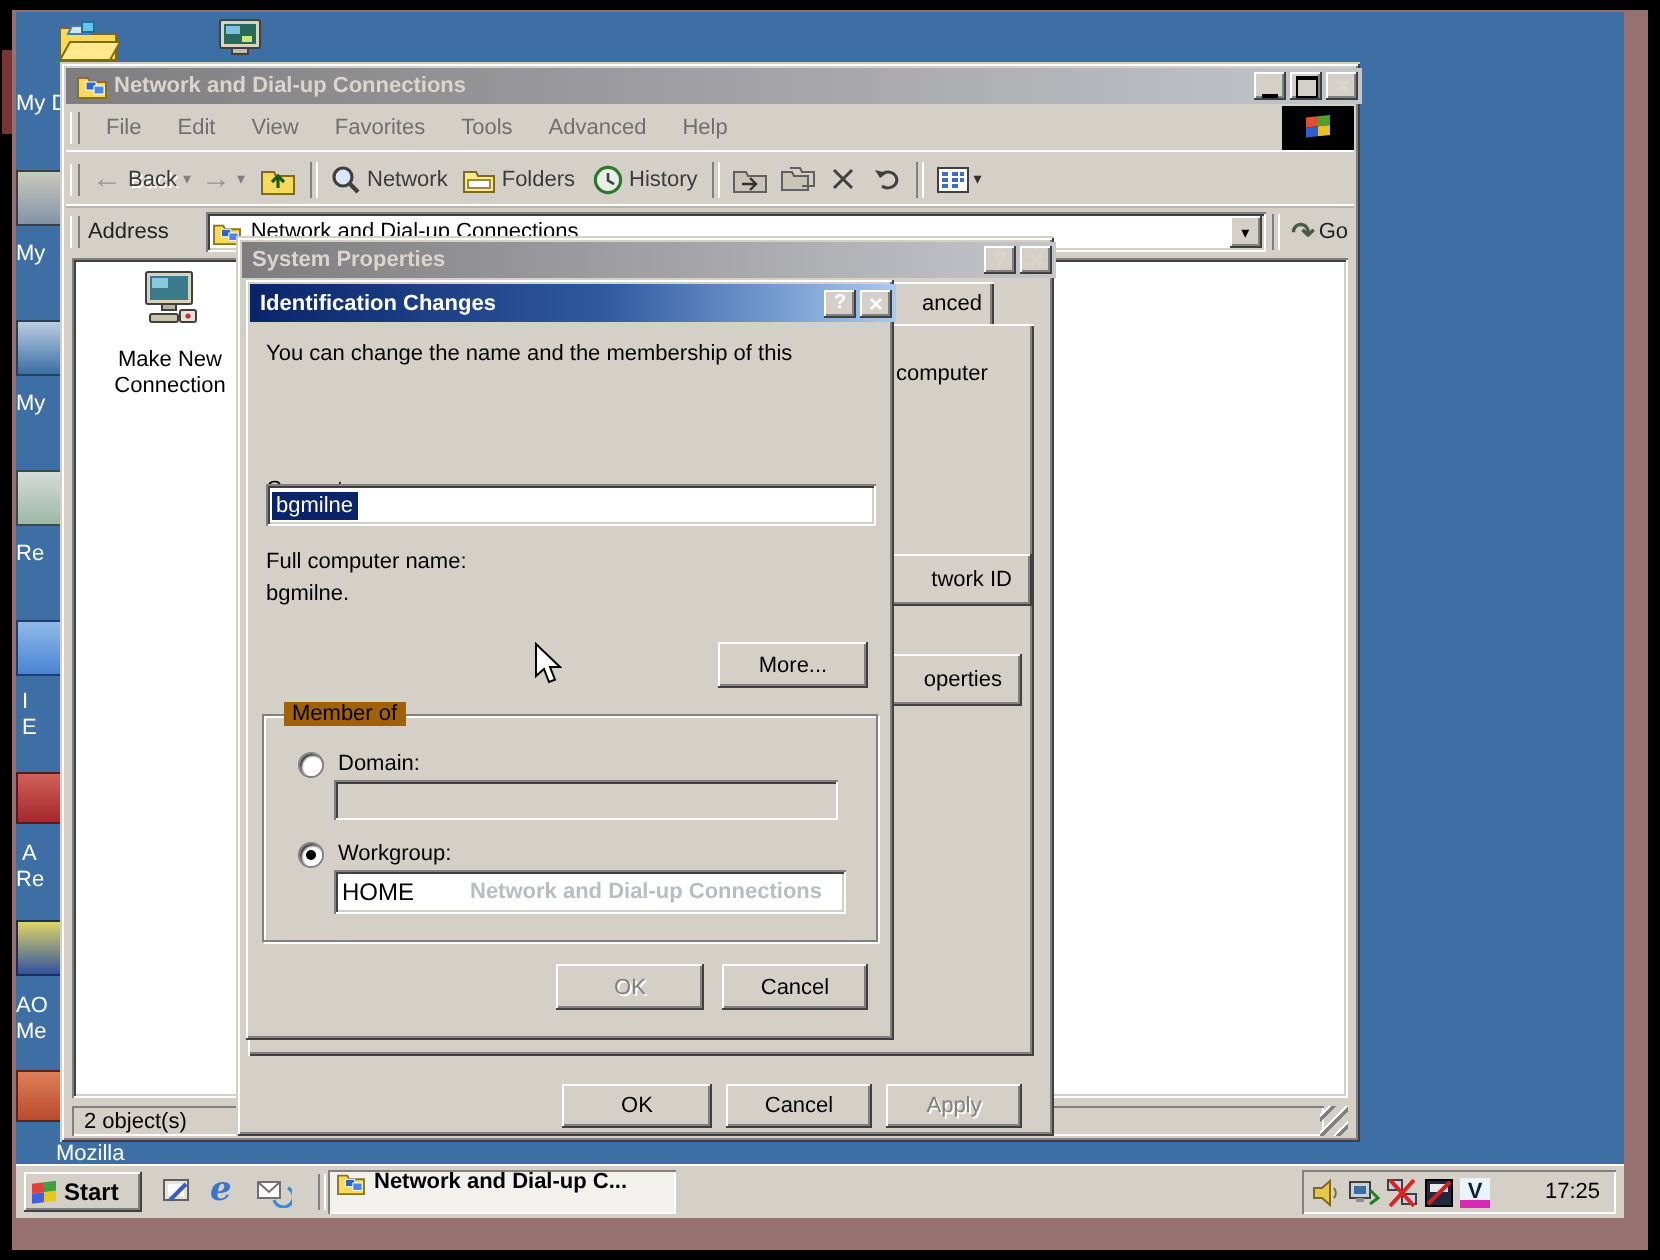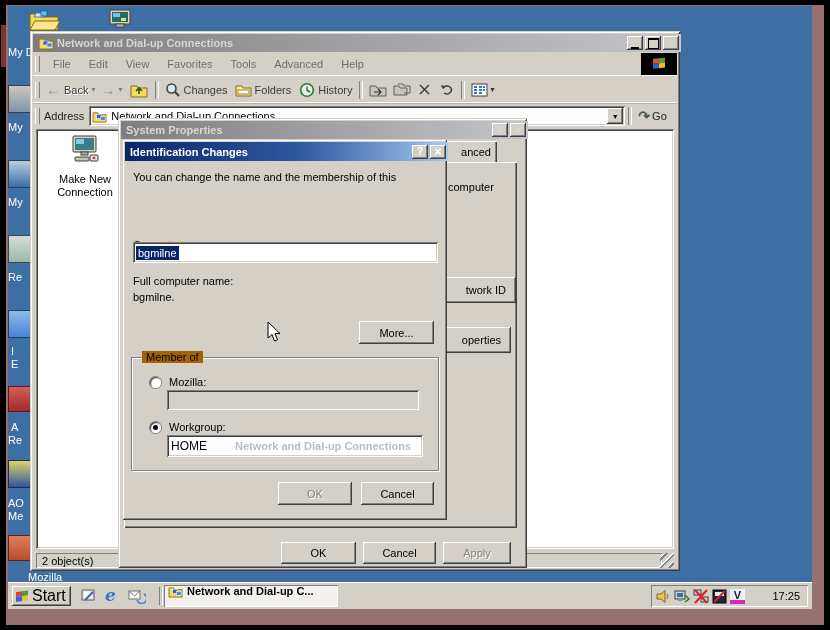--- a/index.html
+++ b/index.html
@@ -153,21 +153,21 @@
       </span>
     </span>
     <span class="sep"></span>
     <span style="display:flex;align-items:center;padding:0 3px">
       <span>
         <svg width="16" height="16" viewBox="0 0 16 16">
           <circle cx="6.5" cy="6.5" r="4.5" fill="#D8E8F8" stroke="#404040" stroke-width="1.6"></circle>
           <line x1="10" y1="10" x2="14" y2="14" stroke="#404040" stroke-width="2.2"></line>
         </svg>
       </span>
-      <span class="tool-label">Changes</span>
+      <span class="tool-label">Network</span>
     </span>
     <span style="display:flex;align-items:center;padding:0 4px">
       <span>
         <svg width="17" height="14" viewBox="0 0 17 14">
           <path d="M1,3 h6 l1,2 h8 v8 h-15 z" fill="#FFE98C" stroke="#806A20"></path>
           <rect x="3" y="7" width="11" height="4" fill="#fff" stroke="#9A8A40"></rect>
         </svg>
       </span>
       <span class="tool-label">Folders</span>
     </span>
@@ -228,21 +228,21 @@
               <rect x="8" y="9" width="3" height="2"></rect>
           </g>
         </svg>
       </span>
       <span style="font-size:8px;color:#303030;margin-left:2px">▾</span>
     </span>
   </div>
 
   <div class="abs" style="left:3px;top:71px;width:644px;height:26px;display:flex;align-items:center;border-top:1px solid #fff">
     <span class="grip"></span>
-    <span style="color:#222;margin-right:5px">Address</span>
+    <span style="color:#222;margin-right:19px">Address</span>
     <span class="field" style="width:533px;height:20px;display:flex;align-items:center;padding-left:3px;position:relative">
       <span style="margin-right:4px">
         <svg width="15" height="13" viewBox="0 0 16 14">
           <path d="M1,3 h5 l1,2 h8 v8 h-14 z" fill="#F7D95C" stroke="#8A7020"></path>
           <rect x="5" y="5" width="5" height="4" fill="#2A66C8" stroke="#fff" stroke-width="0.5"></rect>
           <rect x="9" y="7" width="5" height="4" fill="#4A86E8" stroke="#fff" stroke-width="0.5"></rect>
         </svg>
       </span>
       <span>Network and Dial-up Connections</span>
       <span class="btn" style="position:absolute;right:2px;top:2px;width:16px;height:16px;font-size:8px">
@@ -347,21 +347,21 @@
 
   <div class="abs btn" style="left:237px;top:182px;width:75px;height:23px">
     <span>More...</span>
   </div>
 
   <div class="abs groupbox" style="left:9px;top:218px;width:306px;height:112px">
     <span style="position:absolute;left:10px;top:-7px;background:#a16207;padding:0 4px">Member of</span>
   </div>
 
   <span class="radio" style="position:absolute;left:28px;top:238px"></span>
-  <span class="abs" style="left:47px;top:237px">Mozilla:</span>
+  <span class="abs" style="left:47px;top:237px">Domain:</span>
   <div class="abs field disabled" style="left:45px;top:251px;width:252px;height:20px"></div>
 
   <span class="radio" style="position:absolute;left:28px;top:283px">
       <span class="dot"></span>
     </span>
   <span class="abs" style="left:47px;top:282px">Workgroup:</span>
   <div class="abs field" style="left:45px;top:296px;width:252px;height:22px;display:flex;align-items:center;padding-left:4px;overflow:hidden;position:absolute">
     <span style="font-size:12px">HOME</span>
     <span class="ghost" style="position:absolute;left:68px;top:5px;font-weight:bold;white-space:nowrap">Network and Dial-up Connections</span>
   </div>
@@ -385,21 +385,21 @@
     <span style="margin-right:2px">
       <svg width="15" height="15" viewBox="0 0 15 15">
           <g transform="skewY(-7) translate(0,2)">
         <rect x="1" y="1" width="6" height="5" fill="#E04040"></rect>
             <rect x="7" y="1" width="6" height="5" fill="#40A040"></rect>
         <rect x="1" y="6" width="6" height="5" fill="#4060E0"></rect>
             <rect x="7" y="6" width="6" height="5" fill="#E8C820"></rect>
       </g>
         </svg>
     </span>
-    <span style="font-weight:normal;font-size:16px">Start</span>
+    <span style="font-weight:bold;font-size:12px">Start</span>
   </div>
 
   <span class="abs" style="left:72px;top:4px">
     <svg width="17" height="17" viewBox="0 0 17 17">
       <rect x="2" y="3" width="12" height="10" fill="#E8E4D8" stroke="#606060"></rect>
       <rect x="4" y="5" width="8" height="6" fill="#fff"></rect>
       <line x1="5" y1="13" x2="13" y2="5" stroke="#3A5AC8" stroke-width="2"></line>
     </svg>
   </span>
   <span class="abs" style="left:97px;top:2px;font-family:'DejaVu Serif',serif;font-style:italic;font-weight:bold;font-size:17px;color:#3A76C8">e</span>

